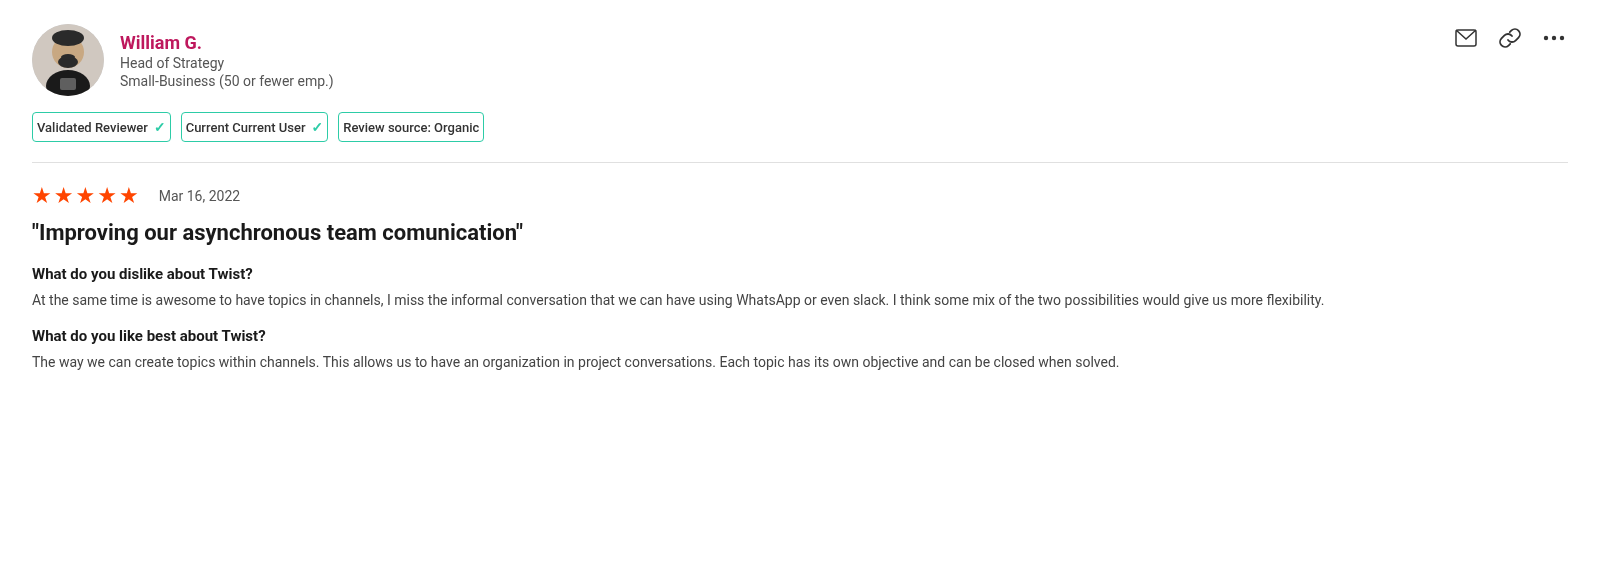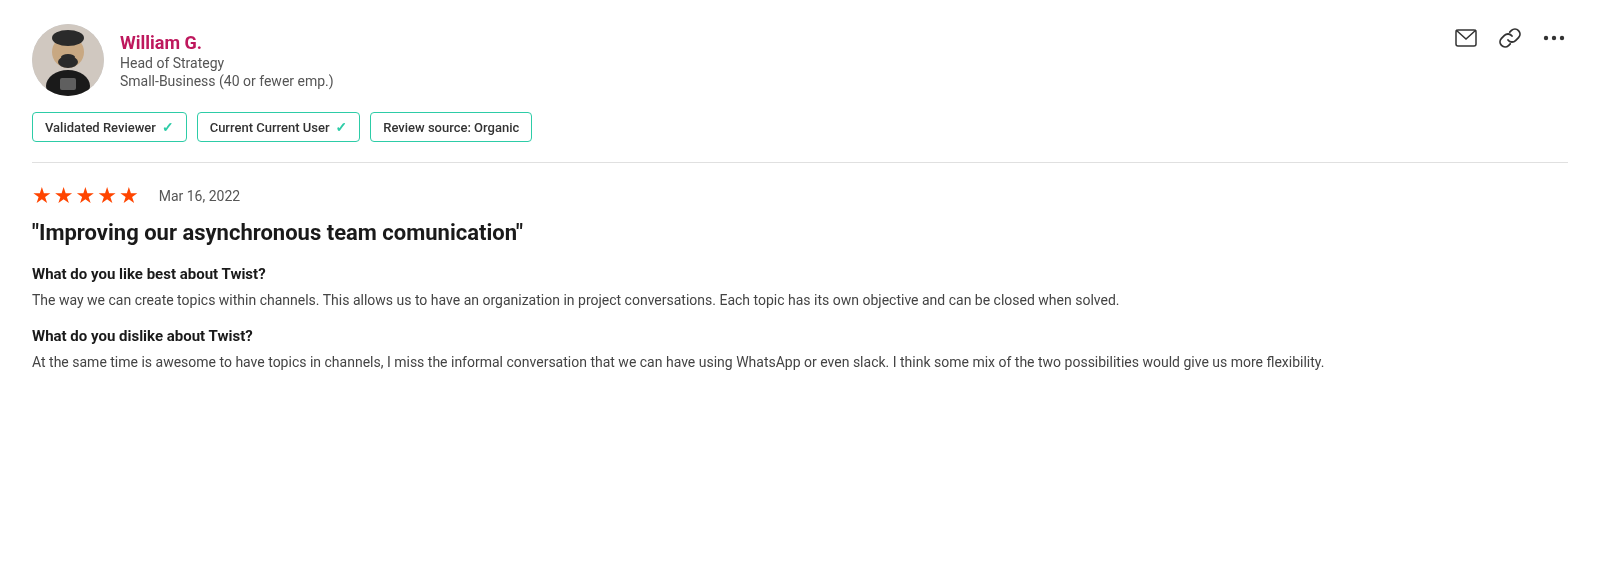--- a/index.html
+++ b/index.html
@@ -96,21 +96,21 @@
       margin-bottom: 20px;
       flex-wrap: wrap;
     }
 
     .badge {
       display: flex;
       align-items: center;
       gap: 6px;
       border: 1.5px solid #2dcca7;
       border-radius: 4px;
-      padding: 6px 12px;
+      padding: 6px 4px;
       font-size: 13px;
       color: #333;
       font-weight: 500;
     }
 
     .badge-check {
       color: #2dcca7;
       font-size: 14px;
       font-weight: 700;
     }
@@ -190,21 +190,21 @@
 
           <ellipse cx="36" cy="33" rx="7" ry="3" fill="#2a2a2a"></ellipse>
 
           <rect x="28" y="54" width="16" height="12" rx="2" fill="#ffffff" opacity="0.3"></rect>
         </svg>
       </div>
 
       <div class="reviewer-details">
         <span class="reviewer-name">William G.</span>
         <span class="reviewer-title">Head of Strategy</span>
-        <span class="reviewer-company">Small-Business (40 or fewer emp.)</span>
+        <span class="reviewer-company">Small-Business (50 or fewer emp.)</span>
       </div>
     </div>
 
     <div class="header-actions">
       <div class="action-icon">
         <svg width="22" height="18" viewBox="0 0 22 18" fill="none" xmlns="http://www.w3.org/2000/svg">
           <rect x="1" y="1" width="20" height="16" rx="2" stroke="#333" stroke-width="1.5" fill="none"></rect>
           <polyline points="1,1 11,10 21,1" stroke="#333" stroke-width="1.5" fill="none"></polyline>
         </svg>
       </div>
@@ -247,22 +247,22 @@
       <span class="star">★</span>
       <span class="star">★</span>
       <span class="star">★</span>
     </div>
     <span class="review-date">Mar 16, 2022</span>
   </div>
 
   <div class="review-title">"Improving our asynchronous team comunication"</div>
 
   <div class="review-section">
+    <div class="review-question">What do you dislike about Twist?</div>
+    <div class="review-answer">At the same time is awesome to have topics in channels, I miss the informal conversation that we can have using WhatsApp or even slack. I think some mix of the two possibilities would give us more flexibility.</div>
+  </div>
+
+  <div class="review-section">
     <div class="review-question">What do you like best about Twist?</div>
     <div class="review-answer">The way we can create topics within channels. This allows us to have an organization in project conversations. Each topic has its own objective and can be closed when solved.</div>
   </div>
 
-  <div class="review-section">
-    <div class="review-question">What do you dislike about Twist?</div>
-    <div class="review-answer">At the same time is awesome to have topics in channels, I miss the informal conversation that we can have using WhatsApp or even slack. I think some mix of the two possibilities would give us more flexibility.</div>
-  </div>
-
 </div>
 
 </body></html>

